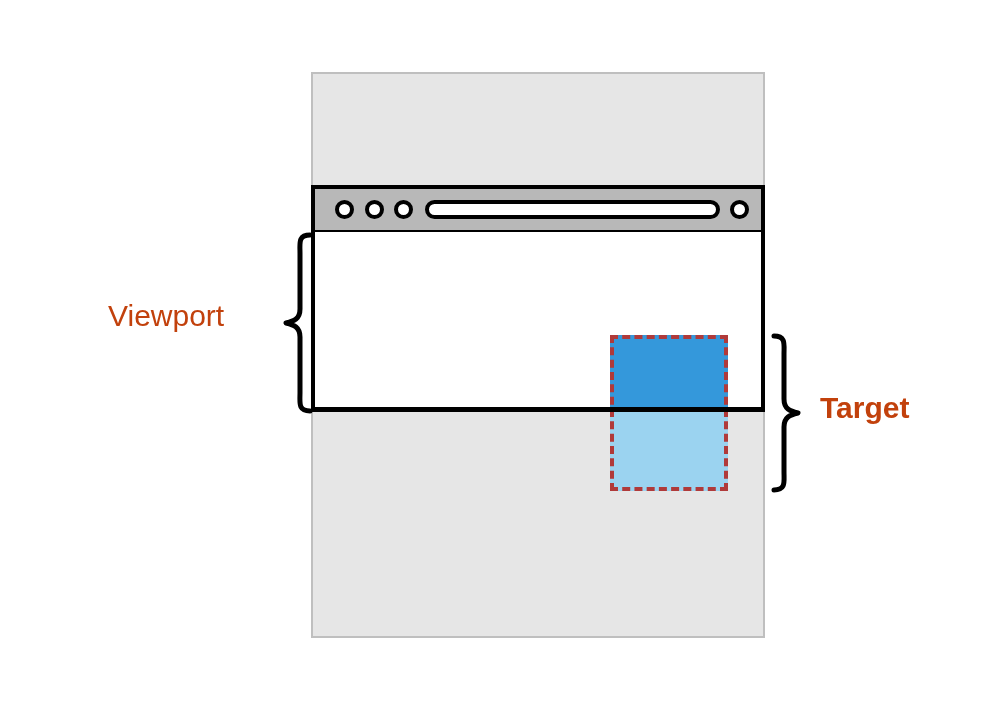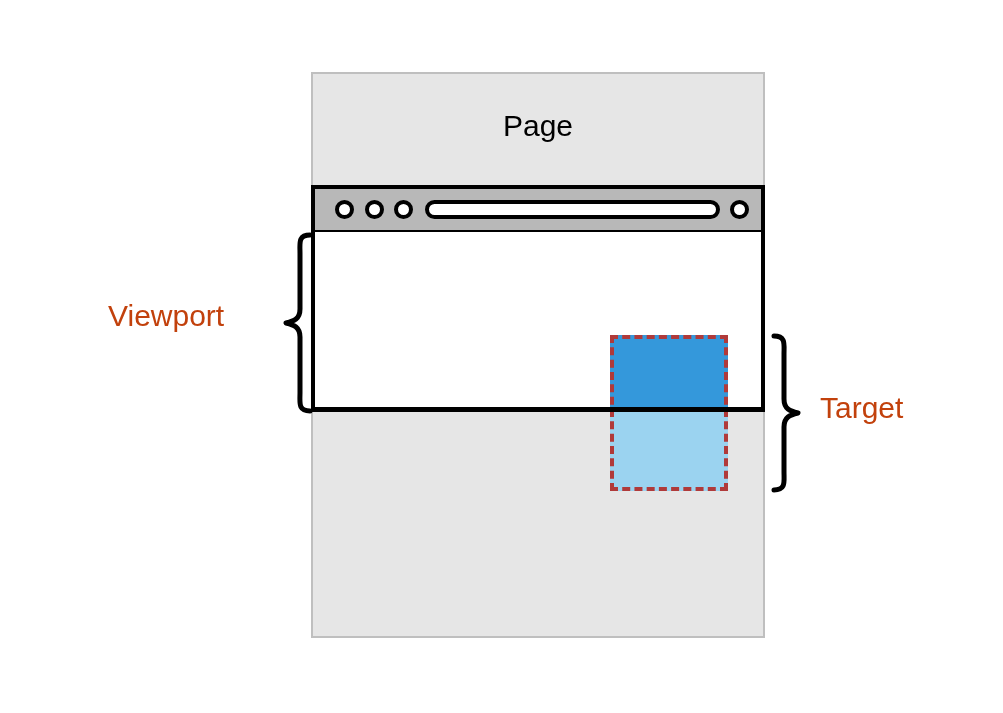--- a/index.html
+++ b/index.html
@@ -159,30 +159,30 @@
   }
   .label-viewport {
     left: 108px;
     top: 298px;
     text-align: right;
   }
   .label-target {
     left: 820px;
     top: 390px;
     text-align: left;
+    font-weight: bold;
   }
 </style>
 </head>
 <body>
 
 <div id="diagram-root">
 
   <div class="page-box"></div>
 
-  <div class="page-title">Page</div>
 
   <div class="toolbar">
     <div class="tb-circle c1"></div>
     <div class="tb-circle c2"></div>
     <div class="tb-circle c3"></div>
     <div class="tb-urlbar" title=""></div>
     <div class="tb-circle c4"></div>
   </div>
 
   <div class="viewport-box"></div>

